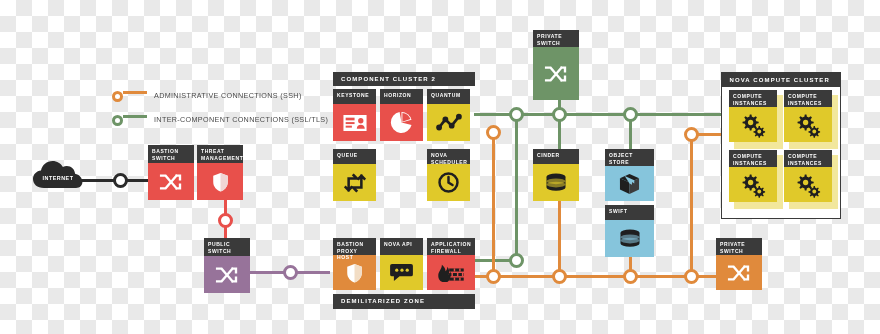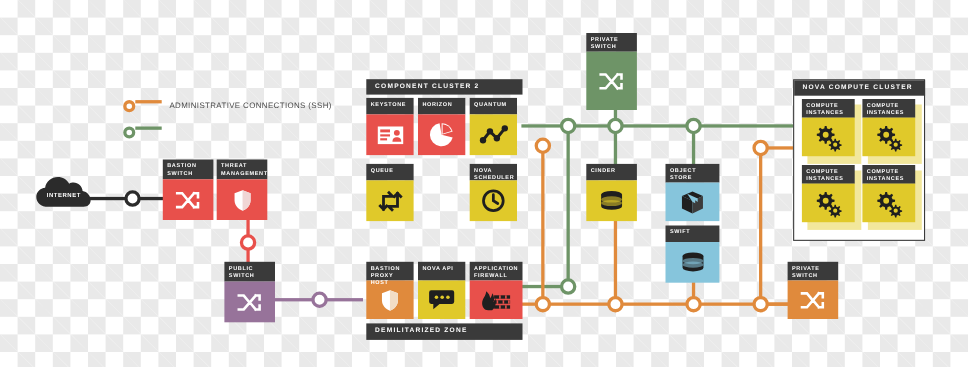--- a/index.html
+++ b/index.html
@@ -97,20 +97,21 @@
   <div class="dot" style="left:684px;top:127px;width:15px;height:15px;border:3.5px solid #E08A3C;"></div>
 
   <div class="legend-row" style="left:112px;top:91px;">
     <span class="legend-knob" style="border:3.2px solid #E08A3C;"></span>
     <span class="legend-bar" style="background:#E08A3C;"></span>
     <span class="legend-txt">ADMINISTRATIVE CONNECTIONS (SSH)</span>
   </div>
   <div class="legend-row" style="left:112px;top:115px;">
     <span class="legend-knob" style="border:3.2px solid #6E9467;"></span>
     <span class="legend-bar" style="background:#6E9467;"></span>
+    <span class="legend-txt">INTER-COMPONENT CONNECTIONS (SSL/TLS)</span>
   </div>
 
   <div class="cloudwrap" style="left:32px;top:158px;width:52px;height:34px;">
     <svg width="52" height="34" viewBox="0 0 52 34">
       <path d="M12,30 C5,30 1,26 1,21 C1,16.5 4.5,13 9,12.6 C10,7 14.8,3 20.6,3 C25,3 28.9,5.4 30.9,9 C32,8.3 33.4,8 34.8,8 C39.2,8 42.8,11.4 43.1,15.7 C47.2,16.4 50.4,19.9 50.4,24.1 C50.4,27.4 48,30 44,30 Z" fill="#2b2b2b"></path>
     </svg>
     <span class="cloudtxt" style="top:17px;">INTERNET</span>
   </div>
 
   <div class="node" style="left:148px;top:145px;width:46px;height:55px;">

